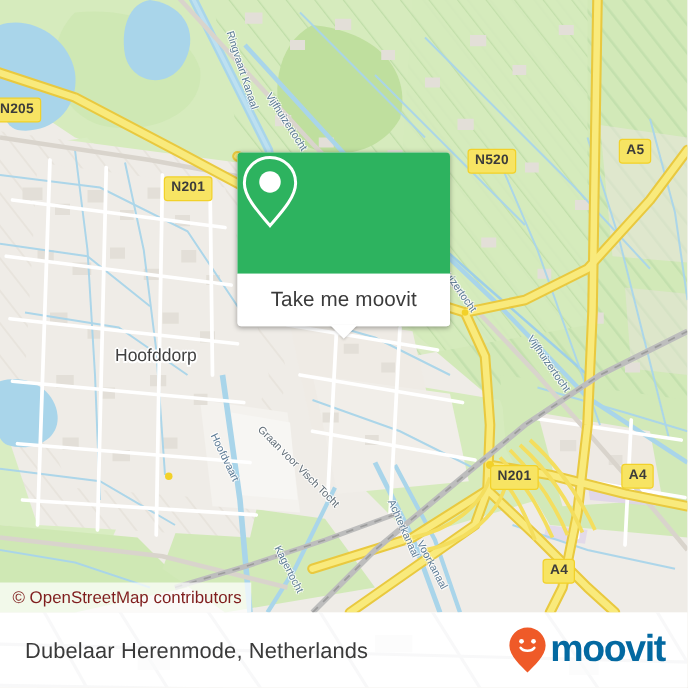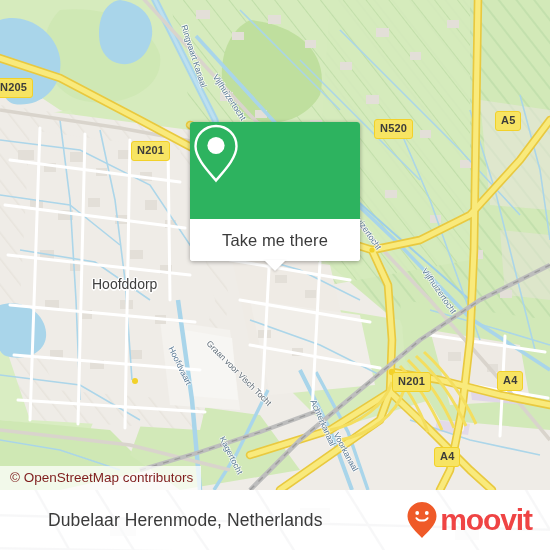--- a/index.html
+++ b/index.html
@@ -116,27 +116,27 @@
   }
   .footer-inner{
     position:absolute;inset:0;
     display:flex;align-items:center;justify-content:space-between;
     padding:0 18px 0 20px;
     box-sizing:border-box;
   }
   .footer-title{
     color:#3a3a3a;font-size:17.5px;letter-spacing:.1px;
     font-family:"Liberation Sans", sans-serif;
-    position:relative;z-index:2;margin-left:28px;
+    position:relative;z-index:2;
   }
   .brand{
     display:flex;align-items:center;gap:2px;position:relative;z-index:2;
   }
   .brand-word{
-    color:#ef4444;font-size:30px;font-weight:bold;letter-spacing:-1.1px;
+    color:#0369a1;font-size:30px;font-weight:bold;letter-spacing:-1.1px;
     font-family:"Liberation Sans", sans-serif;
     line-height:1;
   }
 </style>
 </head>
 <body>
 
 <div class="frame">
 
   <div class="map">
@@ -374,21 +374,21 @@
     <div class="street-label water-label" style="left:336px;top:428px;transform:rotate(62deg);">Voorkanaal</div>
 
     <div class="card">
       <div class="card-top">
         <svg width="52" height="62" viewBox="0 0 52 62">
           <path d="M26 4 C14.5 4 5.5 13 5.5 24.3 C5.5 36.5 19 50 26 58.5 C33 50 46.5 36.5 46.5 24.3 C46.5 13 37.5 4 26 4 Z" fill="none" stroke="#ffffff" stroke-width="2.4"></path>
           <circle cx="26" cy="23.5" r="8.6" fill="#ffffff"></circle>
         </svg>
       </div>
       <div class="card-bottom">
-        <span class="card-bottom-text">Take me there</span>
+        <span class="card-bottom-text">Take me moovit</span>
         <span class="card-arrow"></span>
       </div>
     </div>
 
     <div class="attrib">© OpenStreetMap contributors</div>
   </div>
 
   <div class="footer">
     <svg class="footer-watermark" width="550" height="60" viewBox="0 0 550 60">
       <g stroke="#9aa0a6" stroke-width="2.5" fill="none">

